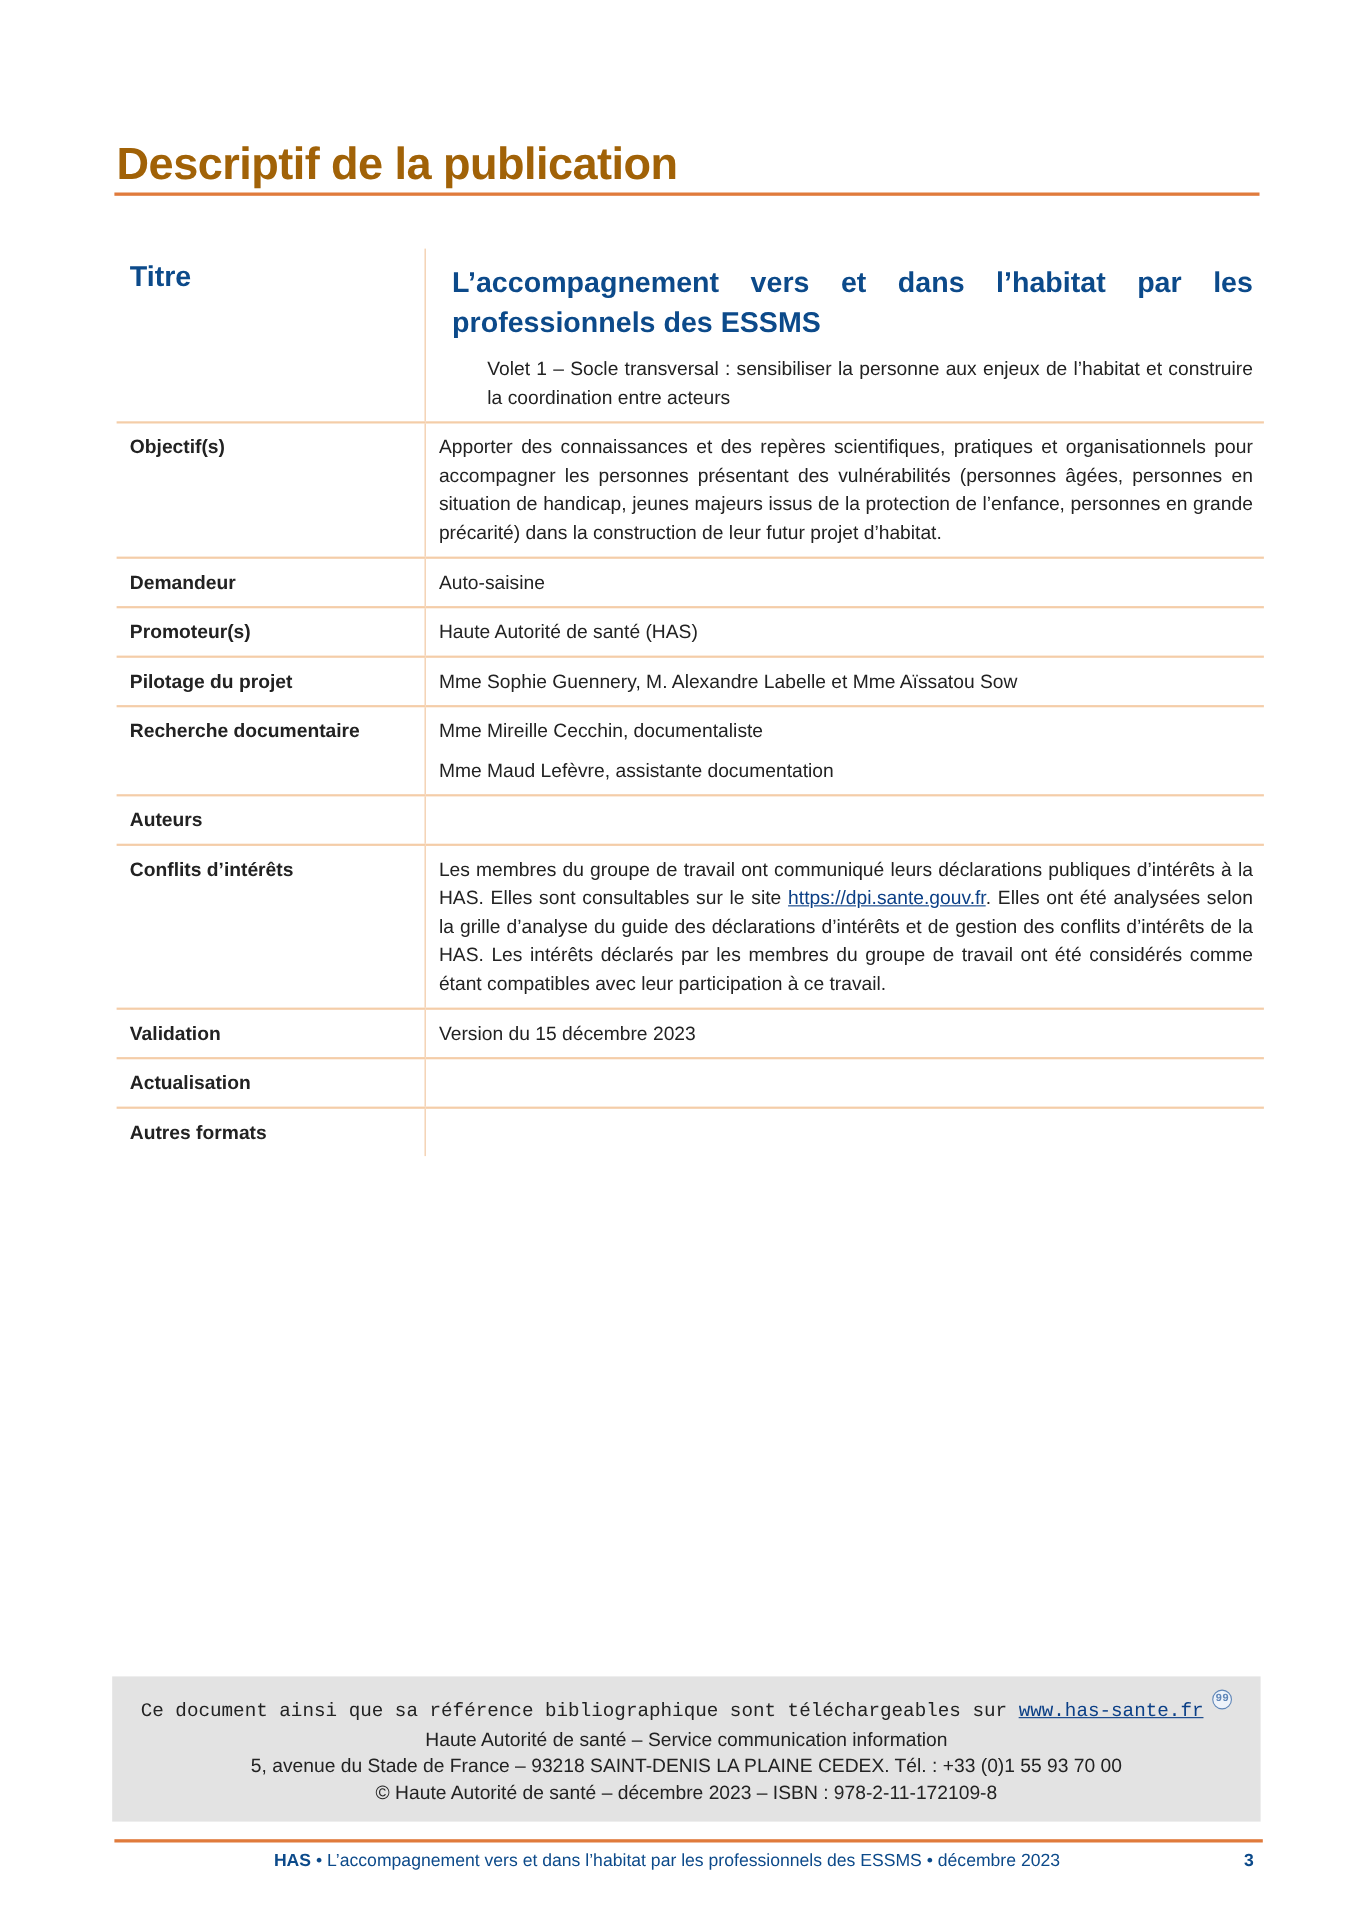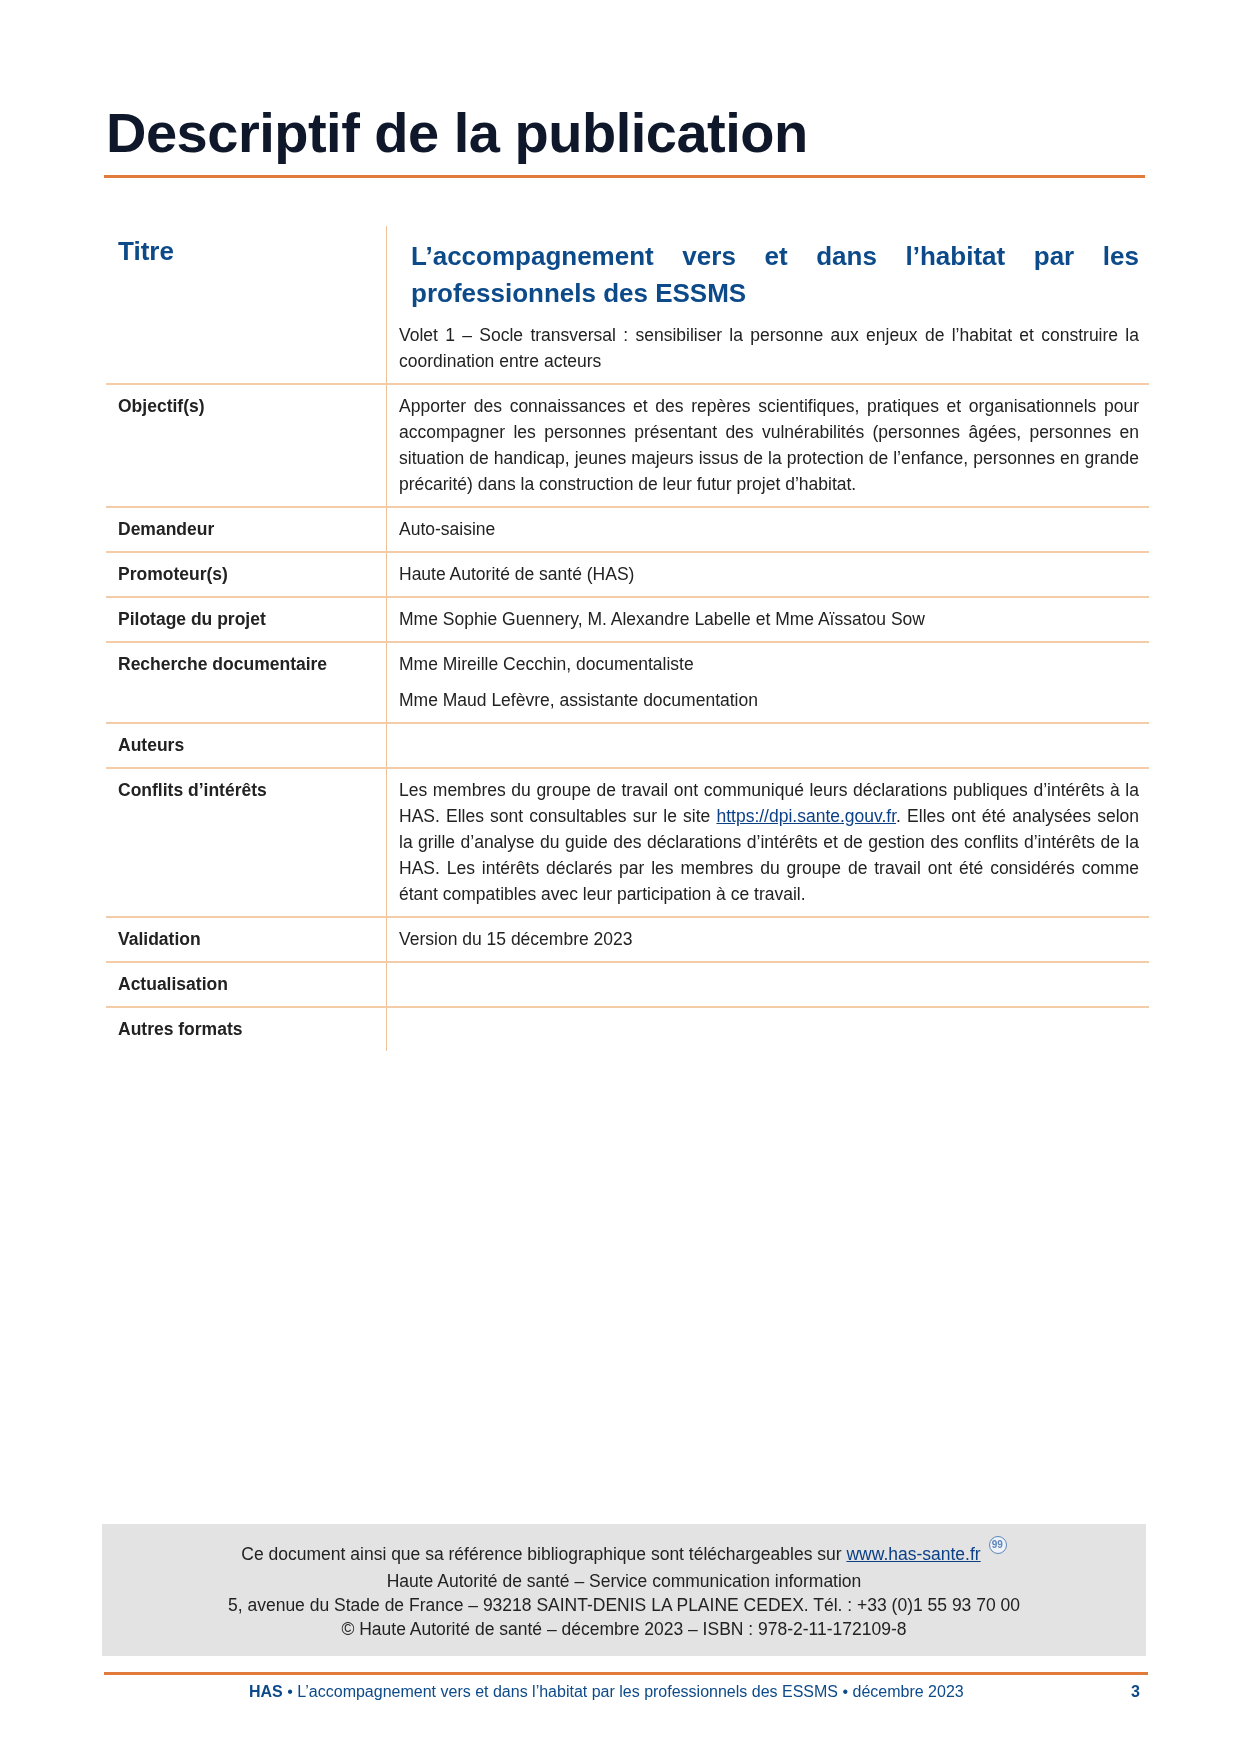--- a/index.html
+++ b/index.html
@@ -1,36 +1,36 @@
 <!DOCTYPE html>
 <html><head>
   <meta charset="utf-8">
   <style>
     html, body { margin: 0; padding: 0; background: #ffffff; }
     body { width: 1241px; height: 1755px; position: relative; overflow: hidden;
            font-family: "Liberation Sans", sans-serif; color: #222222; }
-    .page-title { position: absolute; left: 106px; top: 100px; margin: 0;
-                  font-size: 56px; font-weight: bold; color: #0f172a; letter-spacing: -0.5px; }
+    .page-title { position: absolute; left: 106px; top: 126px; margin: 0;
+                  font-size: 41px; font-weight: bold; color: #a16207; letter-spacing: -0.5px; }
     .title-rule { position: absolute; left: 104px; top: 175px; width: 1041px; height: 3px; background: #e07b3c; }
 
     .desc-table { position: absolute; left: 106px; top: 226px; width: 1043px; border-collapse: collapse; }
     .desc-table td { vertical-align: top; font-size: 17.5px; line-height: 26px; }
     .desc-table td.label { width: 256px; padding: 8px 12px 9px 12px; font-weight: bold; color: #222; border-right: 1.5px solid #f0c29a; }
     .desc-table td.value { padding: 8px 10px 9px 12px; text-align: justify; }
     .desc-table tr + tr td { border-top: 2px solid #f4cda8; }
     .desc-table tr.titre-row td.label { font-size: 26px; color: #0c4a8a; padding-top: 12px; }
     .titre-main { font-size: 26px; font-weight: bold; color: #0c4a8a; line-height: 37px; display: block; padding-top: 4px; margin-bottom: 10px; margin-left: 12px; }
-    .titre-sub { display: block; }
+    .titre-sub { display: block; margin-left: 44px; }
     .p-line { display: block; }
     .p-line + .p-line { margin-top: 10px; }
     .row-empty td { height: 25px; }
     a.link { color: #0b3f86; text-decoration: underline; }
 
     .footer-box { position: absolute; left: 102px; top: 1524px; width: 1044px; height: 132px; background: #e3e3e3; text-align: center; font-size: 17.5px; color: #222; }
-    .footer-box .line1 { position: absolute; top: 12px; left: 0; right: 0; }
+    .footer-box .line1 { position: absolute; top: 12px; left: 0; right: 0; font-family: Liberation Mono, monospace; }
     .footer-box .line2 { position: absolute; top: 47px; left: 0; right: 0; }
     .footer-box .line3 { position: absolute; top: 71px; left: 0; right: 0; }
     .footer-box .line4 { position: absolute; top: 95px; left: 0; right: 0; }
     .quote-icon { display: inline-block; width: 16px; height: 16px; border: 1.5px solid #5f86b8; border-radius: 50%; vertical-align: 6px; margin-left: 8px; position: relative; background: #eef3fa; }
     .quote-icon::after { content: "99"; position: absolute; left: 2px; top: 0px; font-size: 10px; color: #5f86b8; font-weight: bold; line-height: 16px; }
 
     .bottom-rule { position: absolute; left: 104px; top: 1672px; width: 1044px; height: 3px; background: #e07b3c; }
     .running-footer { position: absolute; left: 0; top: 1683px; width: 1241px; font-size: 16px; color: #0c4a8a; }
     .running-footer .rf-text { position: absolute; left: 249px; }
     .running-footer .rf-has { font-weight: bold; }

